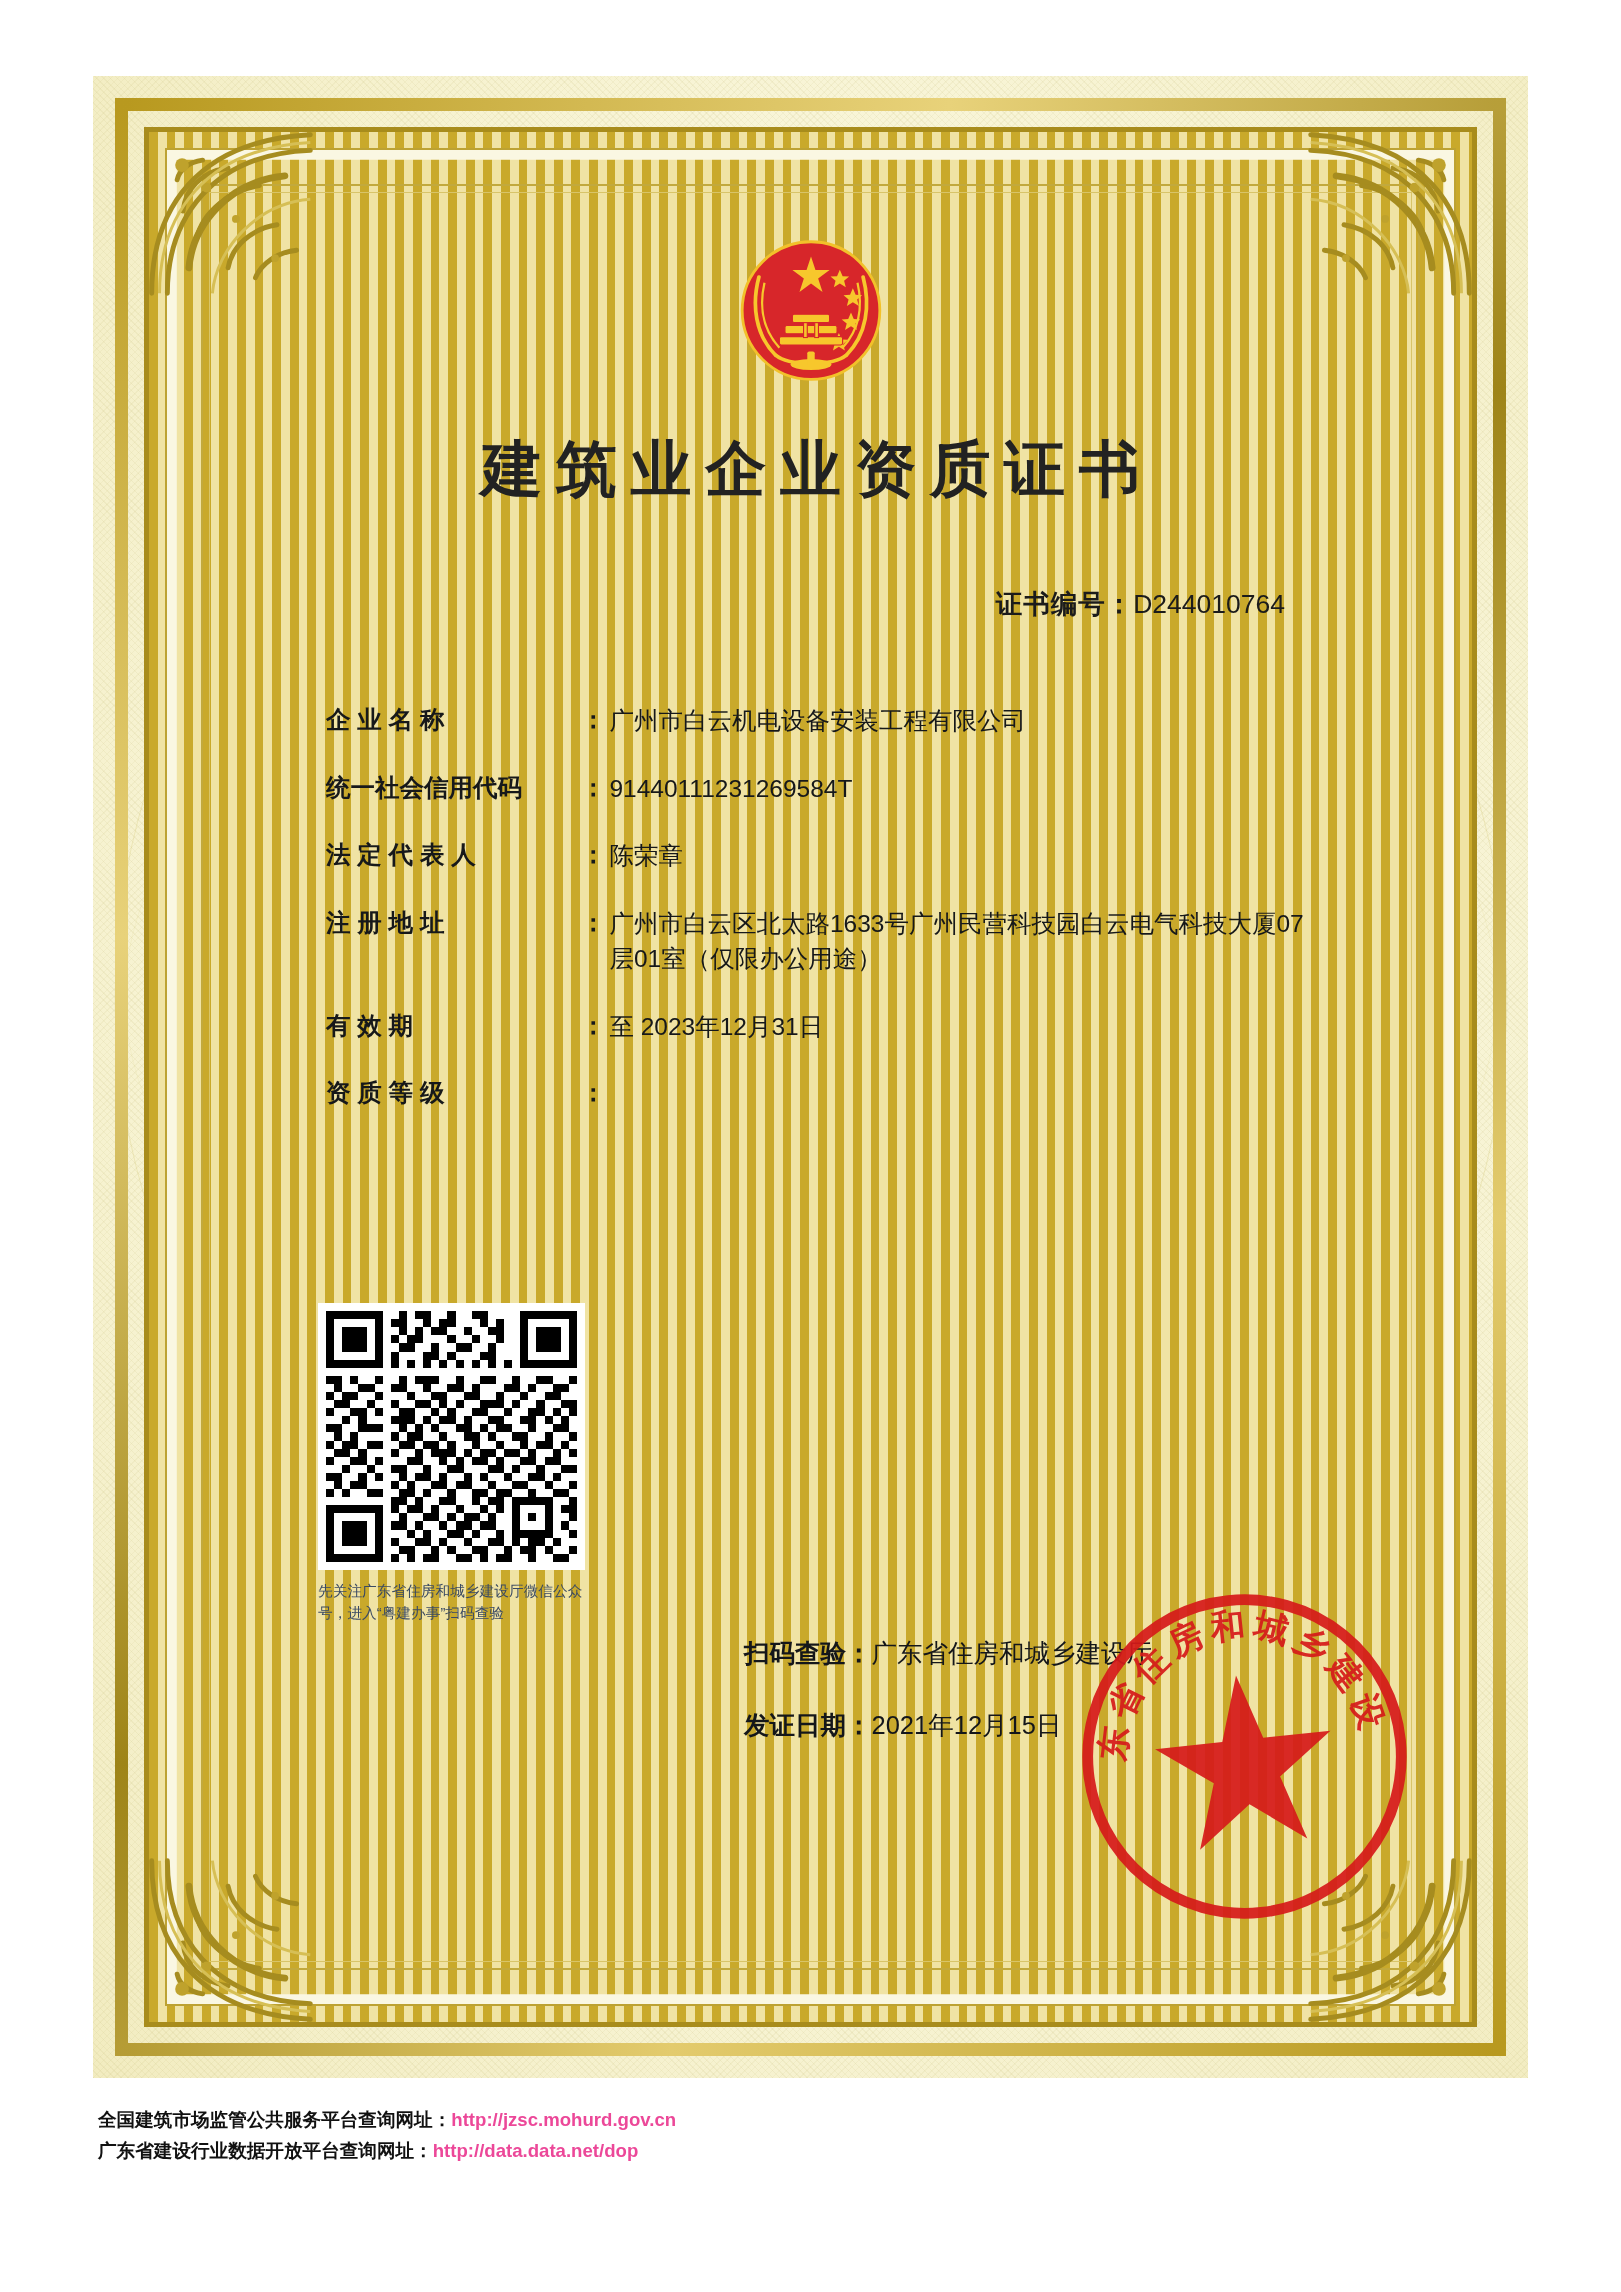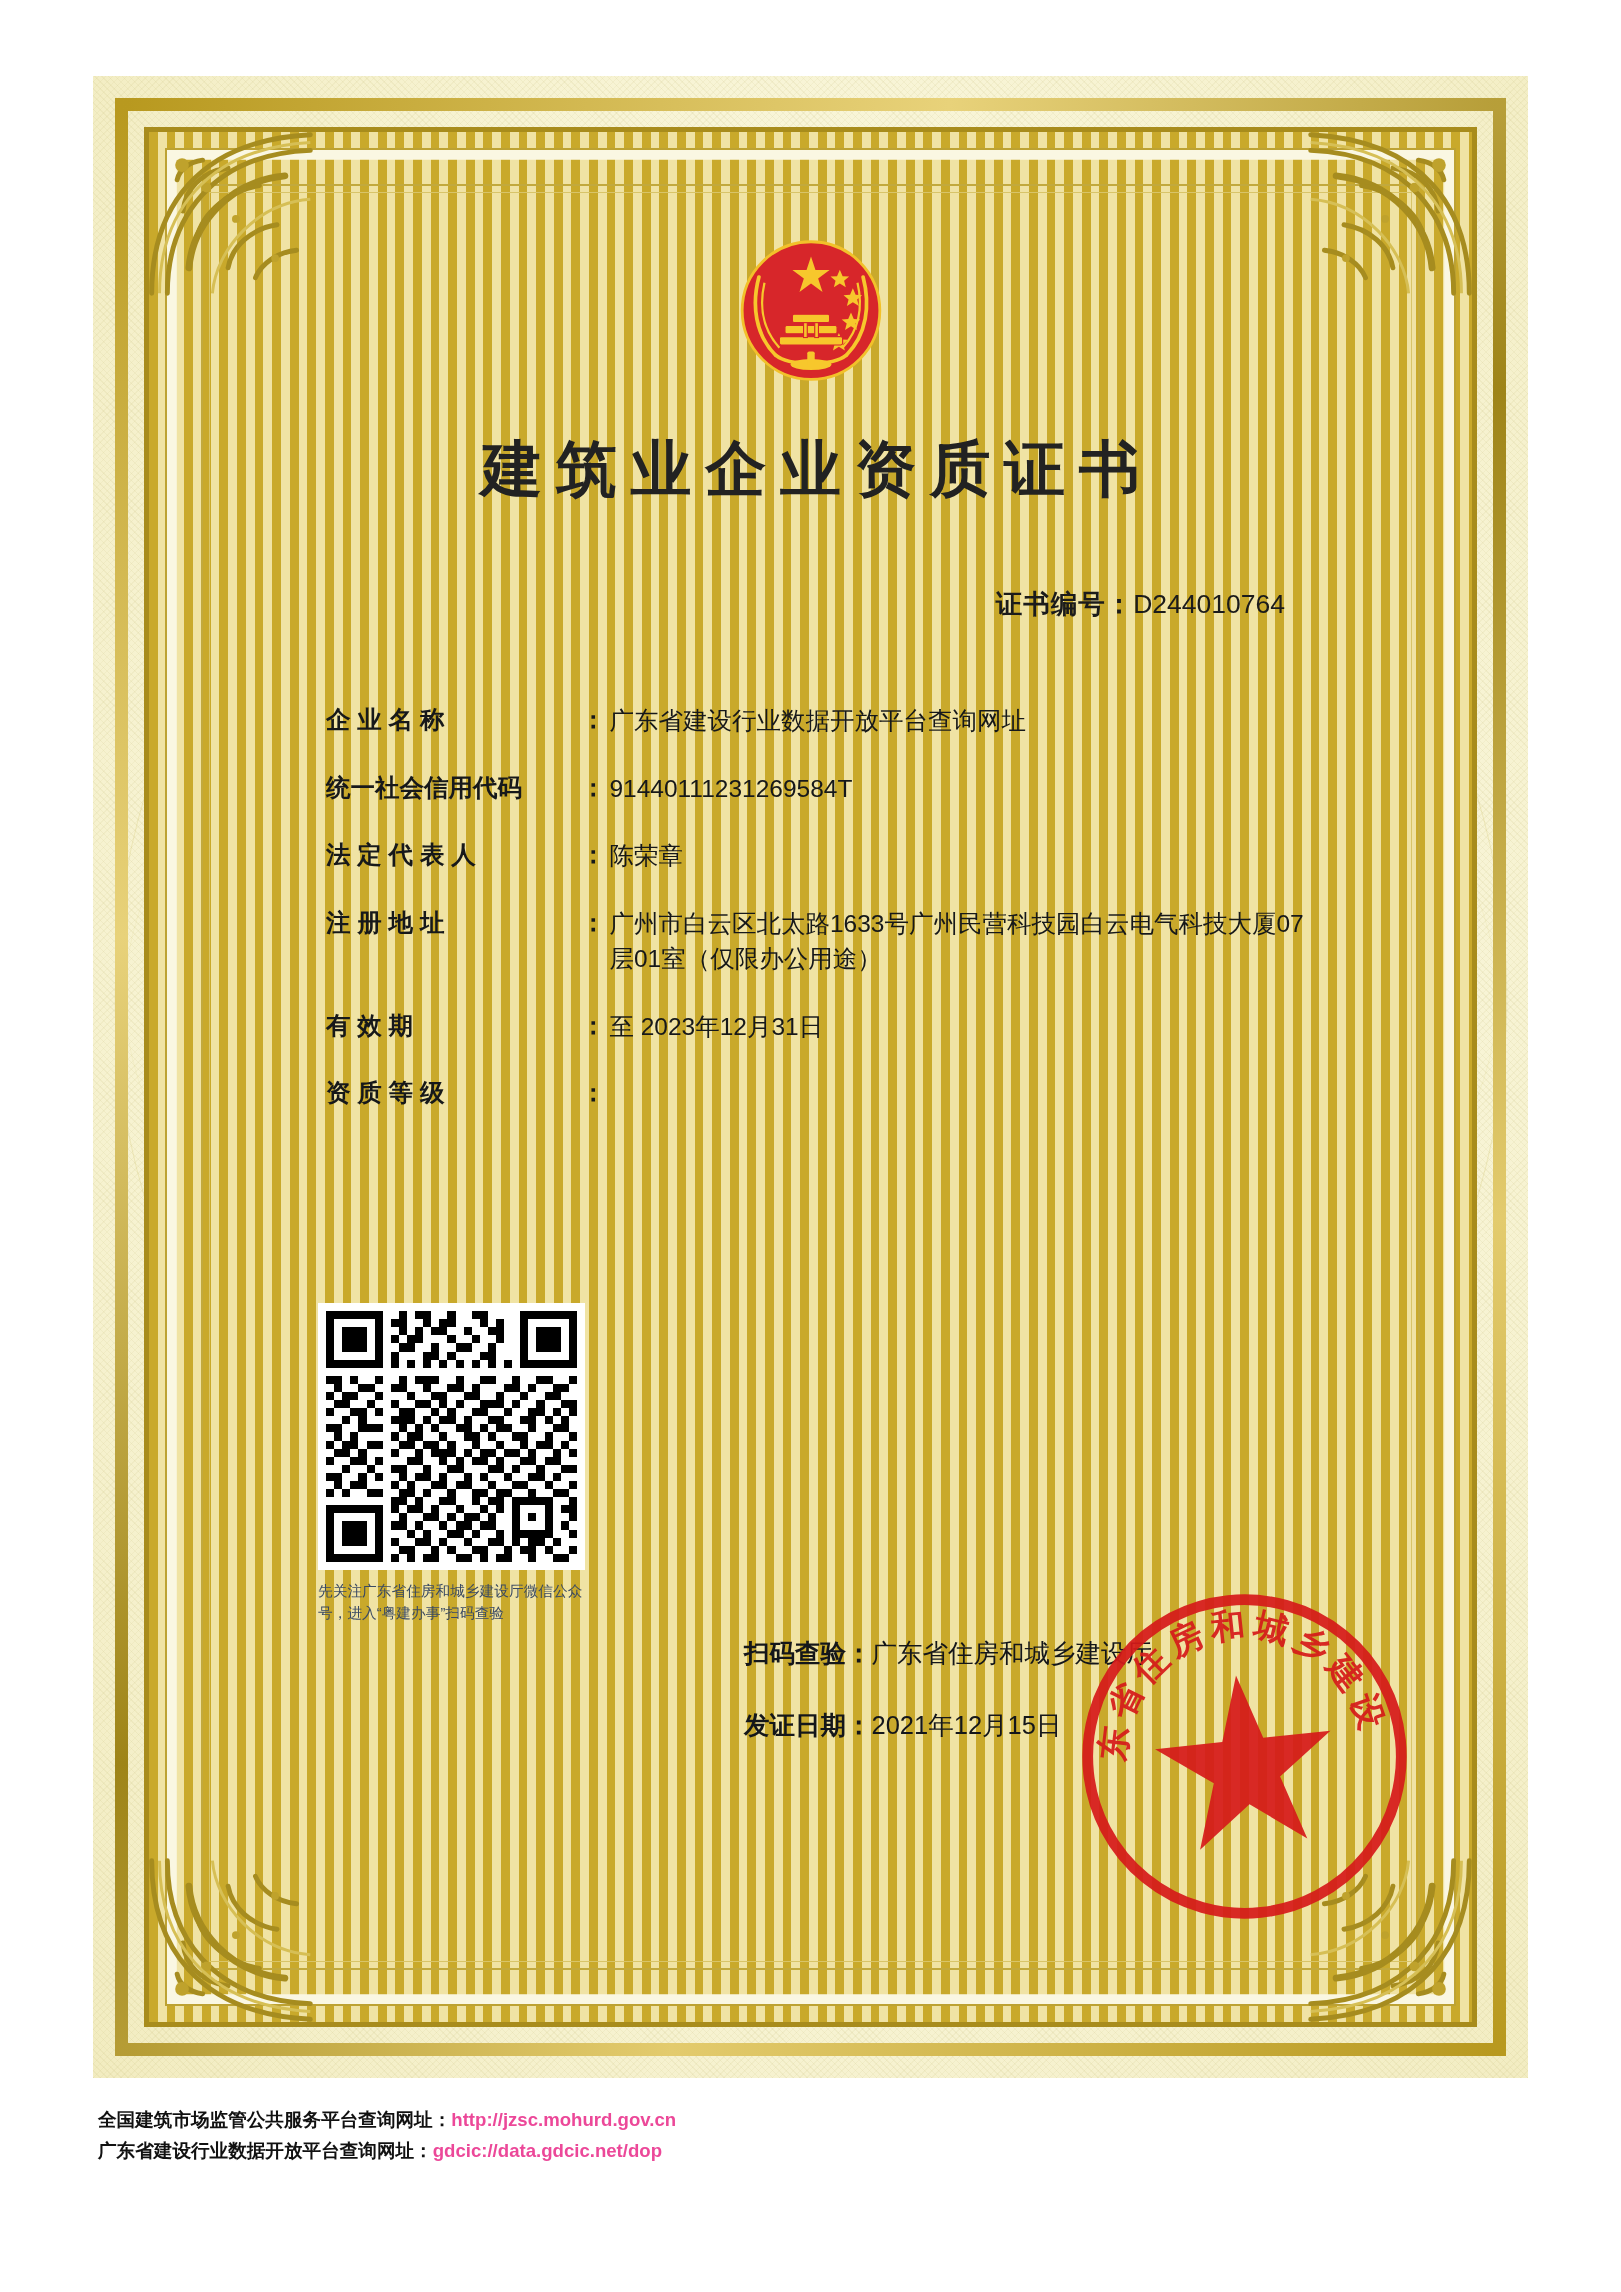--- a/index.html
+++ b/index.html
@@ -419,21 +419,21 @@
 
     <div class="cert-no">
       <span class="lbl">证书编号：</span><span class="val">D244010764</span>
     </div>
 
     <div class="fields">
 
       <div class="field">
         <span class="lbl spread">企 业 名 称</span>
         <span class="colon">：</span>
-        <span class="val">广东省建设行业数据开放平台查询网址</span>
+        <span class="val">广州市白云机电设备安装工程有限公司</span>
       </div>
 
       <div class="field">
         <span class="lbl spread">统一社会信用代码</span>
         <span class="colon">：</span>
         <span class="val">91440111231269584T</span>
       </div>
 
       <div class="field">
         <span class="lbl spread">法 定 代 表 人</span>
@@ -763,18 +763,18 @@
       </g>
     </svg>
 
   </div>
 
   <div class="footer">
     <div class="row">
       <span class="f1">全国建筑市场监管公共服务平台查询网址：</span><span class="url f1">http://jzsc.mohurd.gov.cn</span>
     </div>
     <div class="row">
-      <span class="f2">广东省建设行业数据开放平台查询网址：</span><span class="url">gdcic://data.gdcic.net/dop</span>
+      <span class="f2">广东省建设行业数据开放平台查询网址：</span><span class="url">http://data.data.net/dop</span>
     </div>
   </div>
 
 </div>
 
 
 </body></html>

